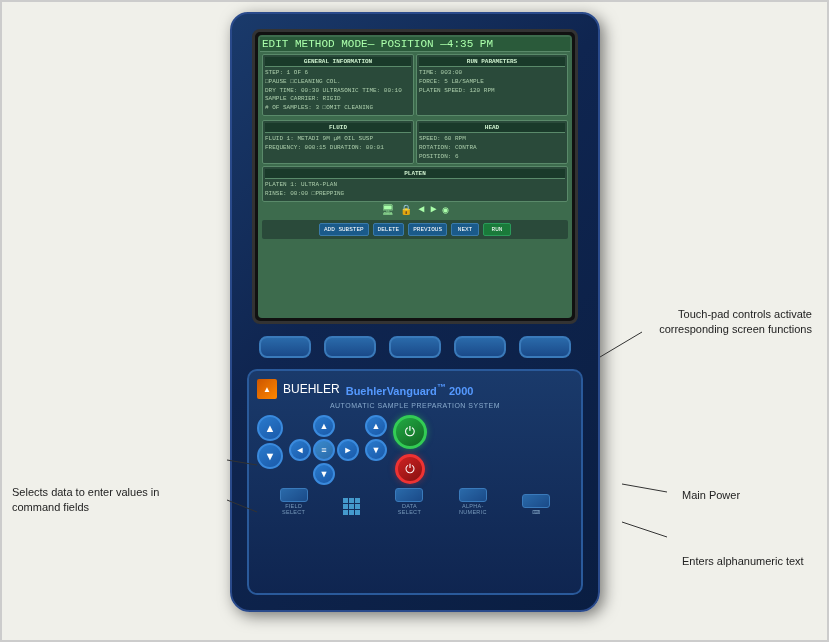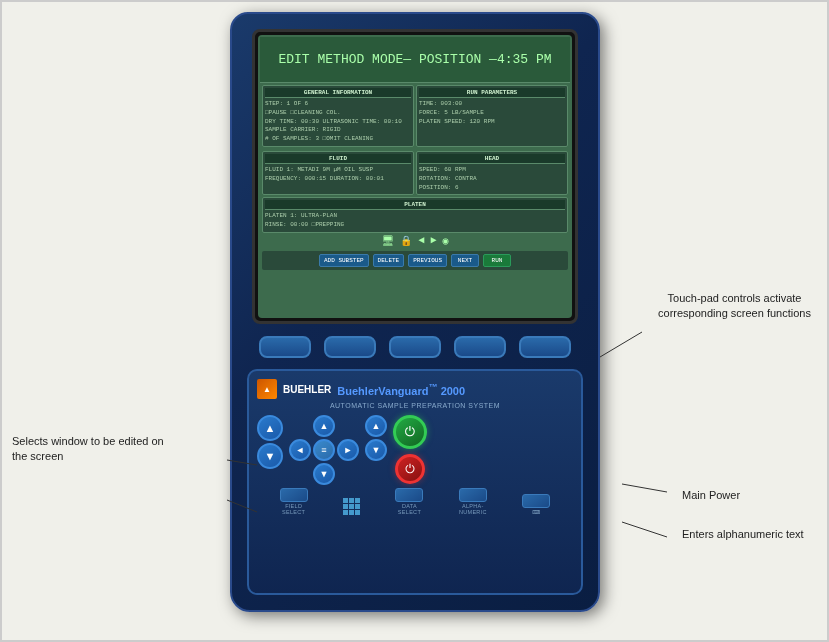--- a/index.html
+++ b/index.html
@@ -58,24 +58,24 @@
       background: #3d6b4d;
       color: #dde;
       font-family: 'Courier New', monospace;
       font-size: 7px;
       padding: 2px;
     }
     .screen-title-bar {
       background: #2a5a3a;
       color: #aaffaa;
       text-align: center;
-      font-size: 13px;
-      padding: 15px 2px;
-      display: flex;
-      justify-content: center;
+      font-size: 11px;
+      padding: 1px 2px;
+      display: flex;
+      justify-content: flex-start;
       border-bottom: 1px solid #5a8a6a;
     }
     .screen-main {
       display: grid;
       grid-template-columns: 1fr 1fr;
       gap: 2px;
       padding: 2px;
     }
     .screen-panel {
       background: #2a4a3a;
@@ -174,22 +174,22 @@
       height: 20px;
       display: flex;
       align-items: center;
       justify-content: center;
       border-radius: 3px;
       clip-path: polygon(50% 0%, 100% 25%, 100% 75%, 50% 100%, 0% 75%, 0% 25%);
       background: linear-gradient(135deg, #cc5500, #ff8800);
     }
     .brand-name {
       color: #fff;
-      font-size: 10px;
-      font-weight: bold;
+      font-size: 12px;
+      font-weight: normal;
     }
     .brand-product {
       color: #5599ff;
       font-size: 11px;
       font-weight: bold;
     }
     .brand-subtitle {
       color: #88aacc;
       font-size: 7px;
       text-transform: uppercase;
@@ -478,34 +478,35 @@
 
     <line x1="665" y1="490" x2="620" y2="482" stroke="#333" stroke-width="1"></line>
 
     <line x1="665" y1="535" x2="620" y2="520" stroke="#333" stroke-width="1"></line>
 
     <line x1="225" y1="458" x2="255" y2="463" stroke="#333" stroke-width="1"></line>
 
     <line x1="225" y1="498" x2="255" y2="510" stroke="#333" stroke-width="1"></line>
   </svg>
 
-  <div class="callout" style="right: 15px; top: 289px; width: 155px; text-align: center;">
+  <div class="callout" style="right: 15px; top: 305px; width: 155px; text-align: right;">
     <span>Touch-pad controls
 activate corresponding
 screen functions</span>
   </div>
 
-  <div class="callout" style="left: 10px; top: 432px; width: 160px;">
-    <span>Selects window to be
-edited on the screen</span>
+
+  <div class="callout" style="left: 10px; top: 483px; width: 160px;">
+    <span>Selects data to
+enter values in
+command fields</span>
   </div>
-
 
   <div class="callout" style="right: 15px; top: 486px; width: 130px; text-align: left;">
     <span>Main Power</span>
   </div>
 
-  <div class="callout" style="right: 15px; top: 525px; width: 130px; text-align: left;">
+  <div class="callout" style="right: 15px; top: 552px; width: 130px; text-align: left;">
     <span>Enters alphanumeric
 text</span>
   </div>
 
 </div>
 
 </body></html>

